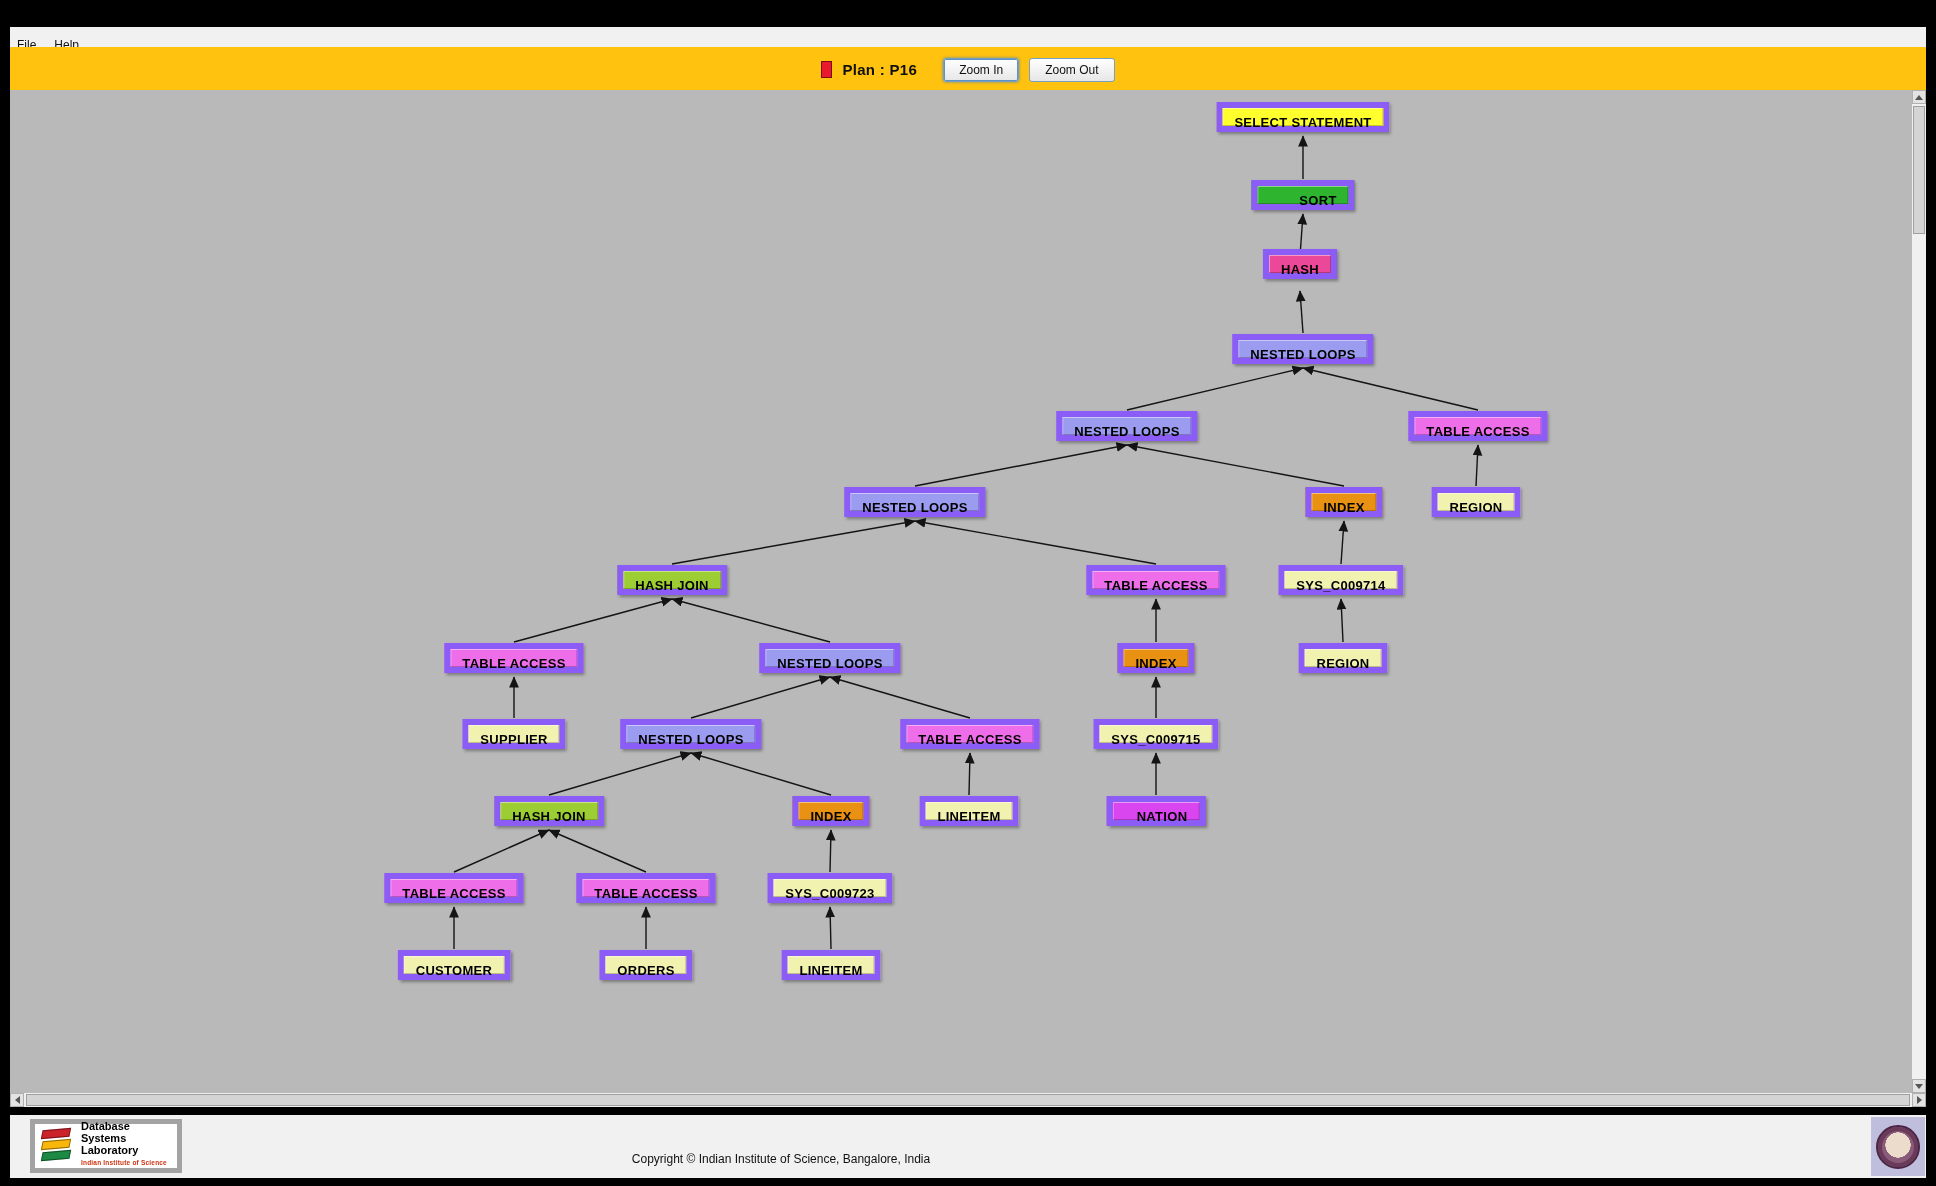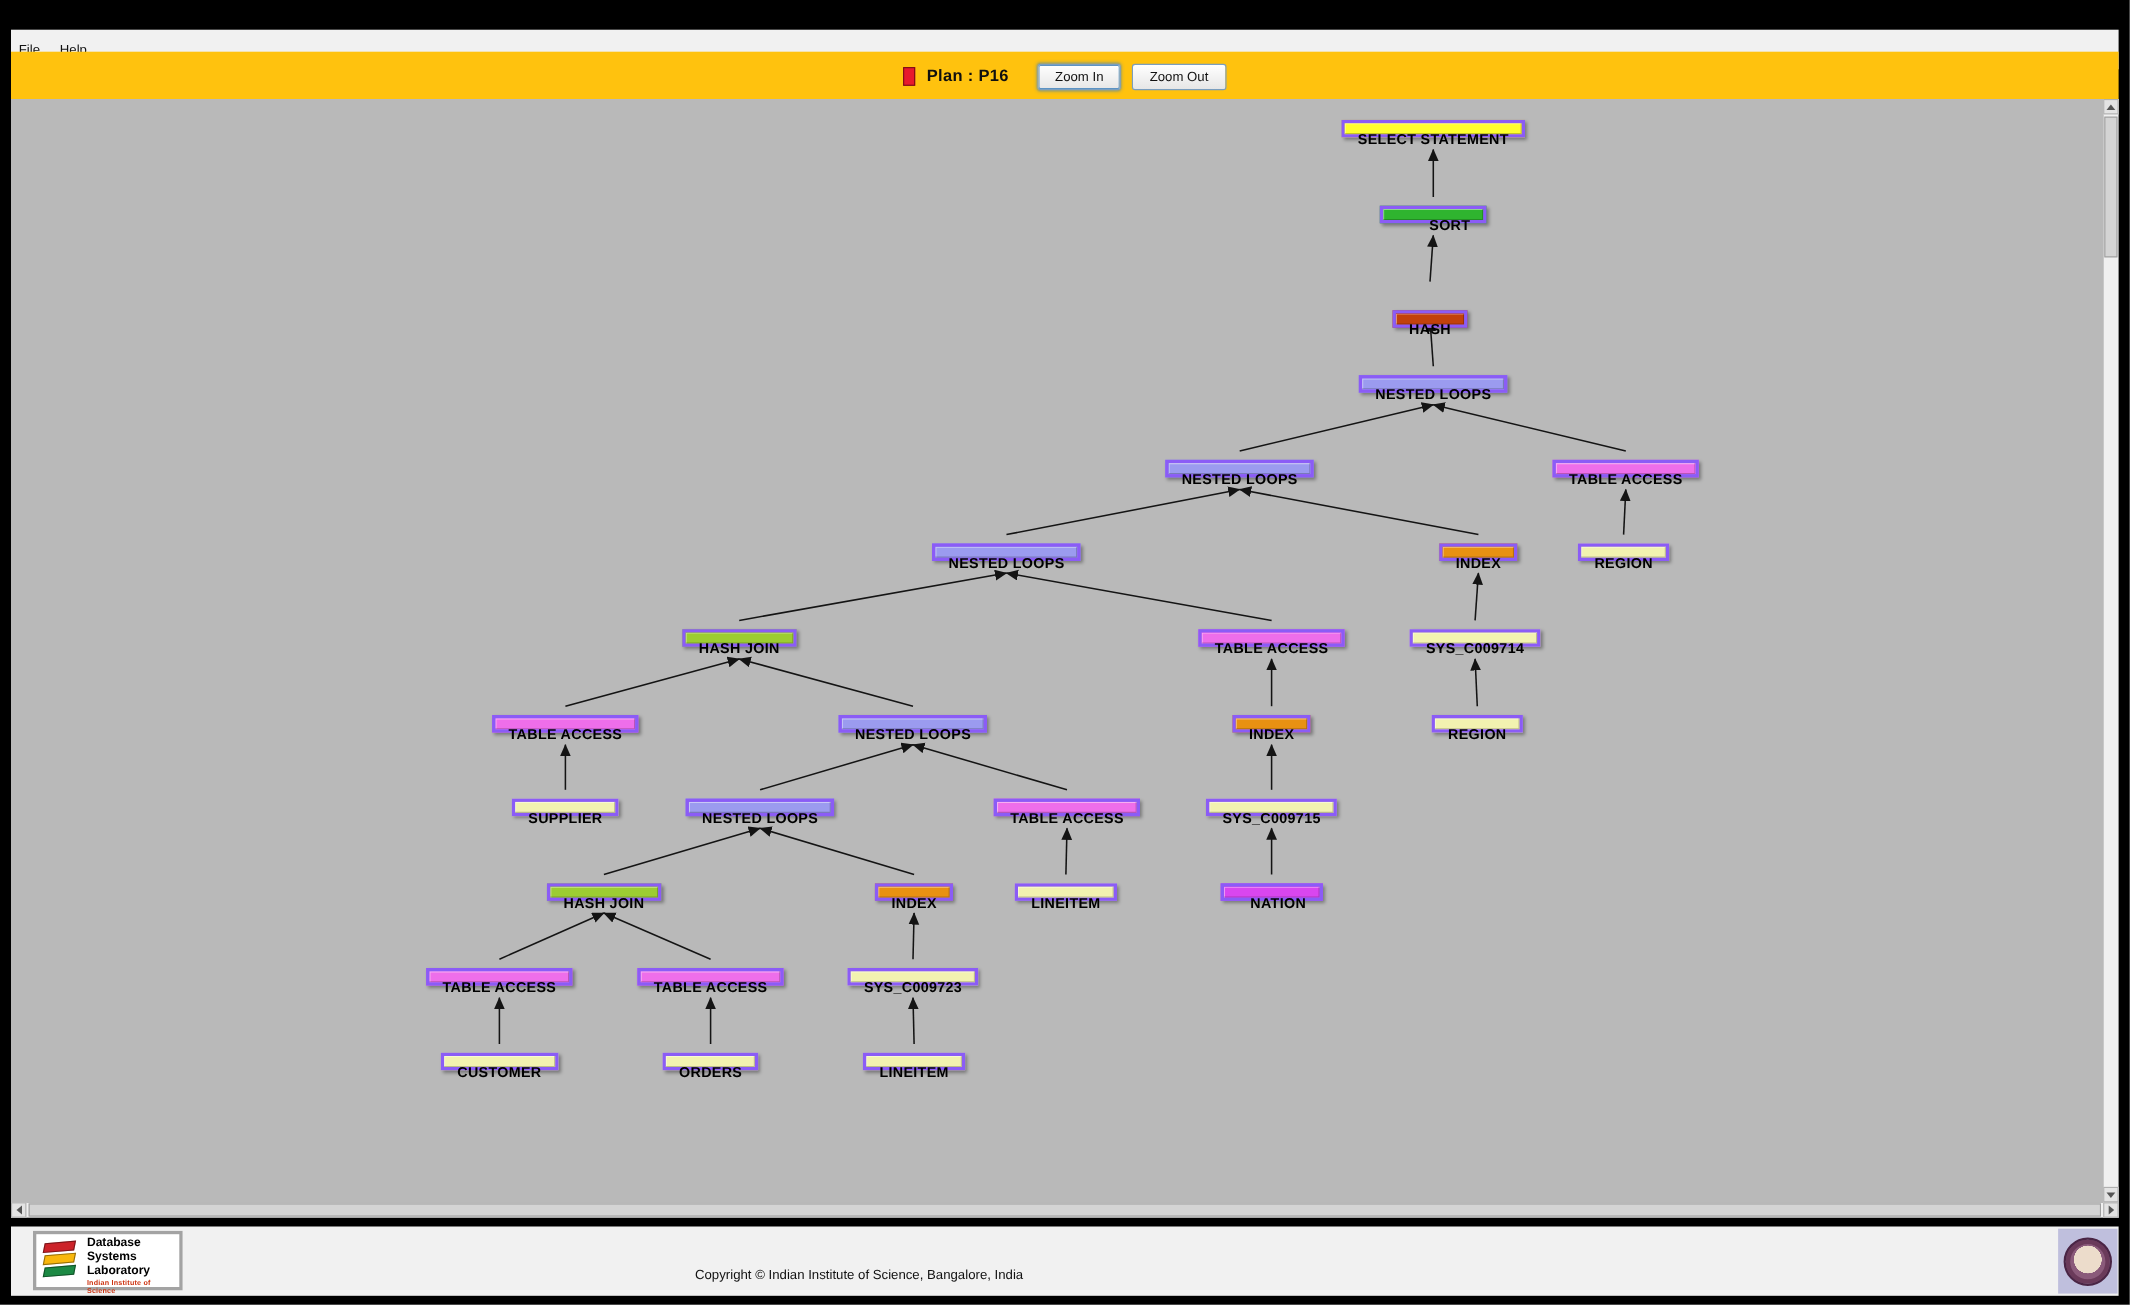--- a/index.html
+++ b/index.html
@@ -30,23 +30,23 @@
   .btn.focused{box-shadow:0 0 0 1px #5c93c4 inset,0 0 3px rgba(70,130,180,.9)}
   
   .canvas{
     position:absolute;left:10px;top:90px;width:1902px;height:1003px;
     background:#b9b9b9;overflow:hidden;
   }
   #edges{position:absolute;left:0;top:0}
   #edges line{stroke:#141414;stroke-width:1.4}
   .plan-node{
     position:absolute;transform:translate(-50%,-50%);
-    height:16px;line-height:30px;padding:0 12px;white-space:nowrap;
+    height:30px;line-height:30px;padding:0 12px;white-space:nowrap;
     font-size:13px;font-weight:bold;letter-spacing:.3px;color:#000;
-    border:3px solid #8b5cf6;box-sizing:border-box;cursor:pointer;
+    border:6px solid #8b5cf6;box-sizing:border-box;cursor:pointer;
     box-shadow:2px 2px 3px rgba(0,0,0,.35),
                inset -1px -1px 0 rgba(0,0,0,.22),
                inset 1px 1px 0 rgba(255,255,255,.45);
   }
   
   .vscroll{position:absolute;left:1912px;top:90px;width:14px;height:1003px;background:#f0f0f0}
   .hscroll{position:absolute;left:10px;top:1093px;width:1916px;height:14px;background:#f0f0f0}
   .sbtn{
     position:absolute;width:14px;height:14px;background:#e3e3e3;border:1px solid #b0b0b0;
     box-sizing:border-box;display:flex;align-items:center;justify-content:center;cursor:pointer;
@@ -56,22 +56,22 @@
   .tri{width:0;height:0}
   .tri.up{border-left:4px solid transparent;border-right:4px solid transparent;border-bottom:5px solid #555}
   .tri.down{border-left:4px solid transparent;border-right:4px solid transparent;border-top:5px solid #555}
   .tri.left{border-top:4px solid transparent;border-bottom:4px solid transparent;border-right:5px solid #555}
   .tri.right{border-top:4px solid transparent;border-bottom:4px solid transparent;border-left:5px solid #555}
   .vthumb{position:absolute;left:1px;top:16px;width:12px;height:128px;background:#d4d4d4;border:1px solid #9f9f9f;box-sizing:border-box;cursor:pointer}
   .hthumb{position:absolute;left:16px;top:1px;width:1884px;height:12px;background:#d4d4d4;border:1px solid #9f9f9f;box-sizing:border-box;cursor:pointer}
   
   .statusbar{position:absolute;left:10px;top:1115px;width:1916px;height:63px;background:#f1f1f1}
   .logo-box{
-    position:absolute;left:20px;top:4px;width:136px;height:54px;background:#fff;
-    border:3px solid #a3a3a3;box-sizing:border-box;display:flex;align-items:flex-start;
+    position:absolute;left:20px;top:4px;width:152px;height:54px;background:#fff;
+    border:5px solid #a3a3a3;box-sizing:border-box;display:flex;align-items:flex-end;
     gap:7px;padding:2px 5px;
   }
   .logo-mark{width:34px;height:42px;position:relative;flex:0 0 auto}
   .logo-layer{position:absolute;left:2px;width:28px;height:9px;border:1px solid rgba(0,0,0,.4);box-sizing:border-box;transform:skewX(-16deg) rotate(-5deg)}
   .logo-layer.l1{top:5px}.logo-layer.l2{top:16px}.logo-layer.l3{top:27px}
   .logo-text{font-size:11px;font-weight:bold;line-height:1.12;color:#000}
   .logo-sub{font-size:6.5px;font-weight:bold;color:#cc3311;margin-top:2px;letter-spacing:.2px}
   .title-box{
     position:absolute;left:591px;top:5px;width:368px;height:26px;line-height:26px;
     text-align:center;background:#fdfdfd;border:1px solid #9a9a9a;box-sizing:border-box;
@@ -136,21 +136,21 @@
       <line x1="444" y1="782" x2="539" y2="740" marker-end="url(#arrowhead)"></line>
       <line x1="636" y1="782" x2="539" y2="740" marker-end="url(#arrowhead)"></line>
       <line x1="820" y1="782" x2="821" y2="740" marker-end="url(#arrowhead)"></line>
       <line x1="444" y1="859" x2="444" y2="817" marker-end="url(#arrowhead)"></line>
       <line x1="636" y1="859" x2="636" y2="817" marker-end="url(#arrowhead)"></line>
       <line x1="821" y1="859" x2="820" y2="817" marker-end="url(#arrowhead)"></line>
     </svg>
   <div id="nodes">
       <div class="plan-node" style="left: 1293px; top: 27px; background: rgb(255, 255, 46);">SELECT STATEMENT</div>
       <div class="plan-node" style="left: 1293px; top: 105px; background: rgb(47, 180, 47); padding-left: 42px;">SORT</div>
-      <div class="plan-node" style="left: 1290px; top: 200px; background: #c2410c; text-align: center;">HASH</div>
+      <div class="plan-node" style="left: 1290px; top: 174px; background: #ec4899; text-align: center;">HASH</div>
       <div class="plan-node" style="left: 1293px; top: 259px; background: rgb(155, 155, 239);">NESTED LOOPS</div>
       <div class="plan-node" style="left: 1117px; top: 336px; background: rgb(155, 155, 239);">NESTED LOOPS</div>
       <div class="plan-node" style="left: 1468px; top: 336px; background: rgb(238, 110, 234);">TABLE ACCESS</div>
       <div class="plan-node" style="left: 905px; top: 412px; background: rgb(155, 155, 239);">NESTED LOOPS</div>
       <div class="plan-node" style="left: 1334px; top: 412px; background: rgb(232, 145, 18);">INDEX</div>
       <div class="plan-node" style="left: 1466px; top: 412px; background: rgb(242, 242, 176);">REGION</div>
       <div class="plan-node" style="left: 662px; top: 490px; background: rgb(156, 205, 50);">HASH JOIN</div>
       <div class="plan-node" style="left: 1146px; top: 490px; background: rgb(238, 110, 234);">TABLE ACCESS</div>
       <div class="plan-node" style="left: 1331px; top: 490px; background: rgb(242, 242, 176);">SYS_C009714</div>
       <div class="plan-node" style="left: 504px; top: 568px; background: rgb(238, 110, 234);">TABLE ACCESS</div>

